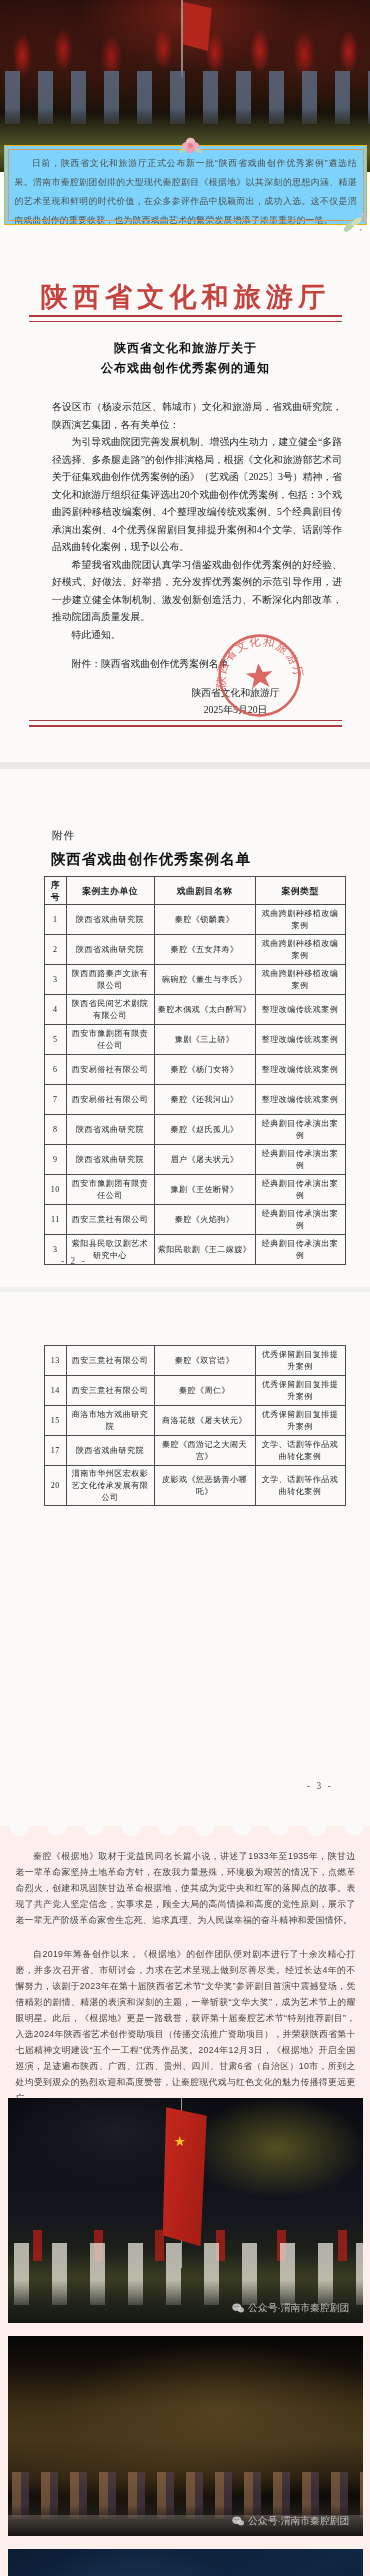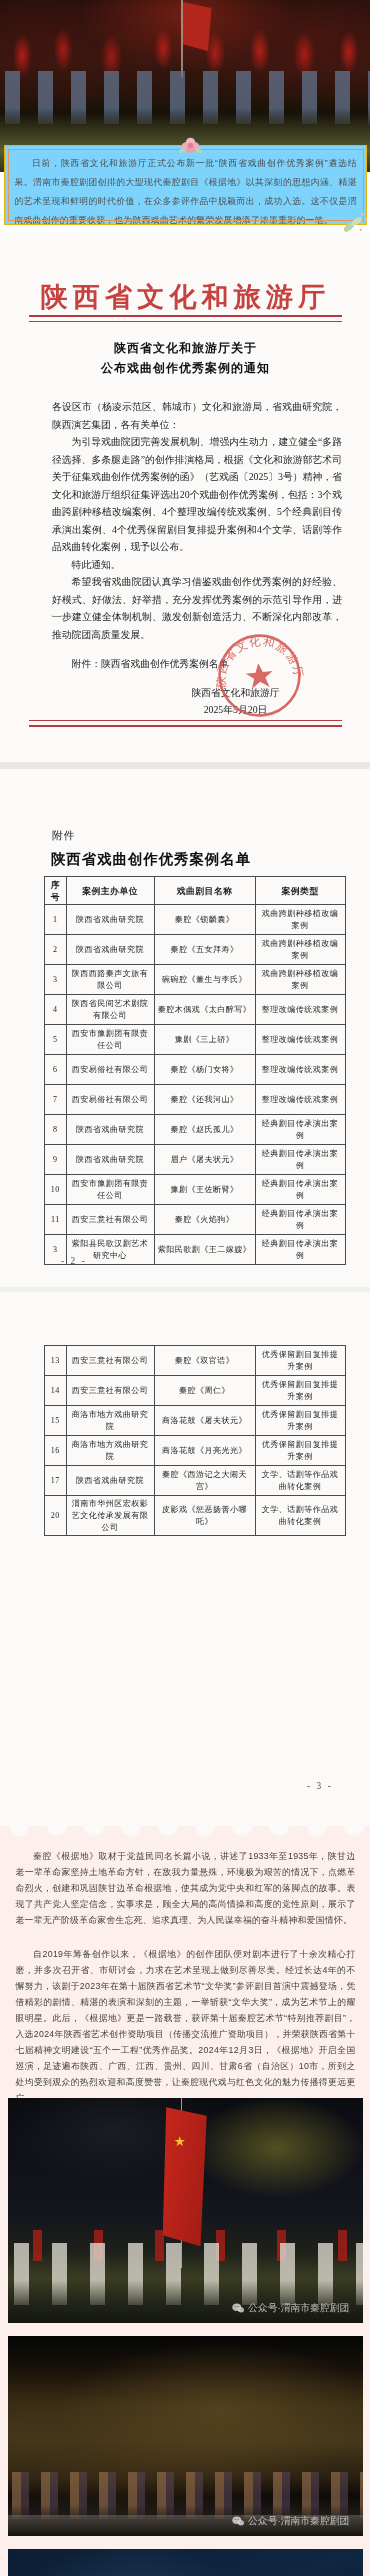--- a/index.html
+++ b/index.html
@@ -170,22 +170,22 @@
   <div class="docwrap">
     <div class="dociv letterhead">陕西省文化和旅游厅</div>
     <div class="redline top"></div>
     <div class="dociv doctitle">
       <div>陕西省文化和旅游厅关于</div>
       <div>公布戏曲创作优秀案例的通知</div>
     </div>
     <div class="docbody">
       <p>各设区市（杨凌示范区、韩城市）文化和旅游局，省戏曲研究院，陕西演艺集团，各有关单位：</p>
       <p class="ind">为引导戏曲院团完善发展机制、增强内生动力，建立健全“多路径选择、多条腿走路”的创作排演格局，根据《文化和旅游部艺术司关于征集戏曲创作优秀案例的函》（艺戏函〔2025〕3号）精神，省文化和旅游厅组织征集评选出20个戏曲创作优秀案例，包括：3个戏曲跨剧种移植改编案例、4个整理改编传统戏案例、5个经典剧目传承演出案例、4个优秀保留剧目复排提升案例和4个文学、话剧等作品戏曲转化案例，现予以公布。</p>
+      <p class="ind">希望我省戏曲院团认真学习借鉴戏曲创作优秀案例的好经验、好模式、好做法、好举措，充分发挥优秀案例的示范引导作用，进一步建立健全体制机制、激发创新创造活力、不断深化内部改革，推动院团高质量发展。</p>
       <p class="ind">特此通知。</p>
-      <p class="ind">希望我省戏曲院团认真学习借鉴戏曲创作优秀案例的好经验、好模式、好做法、好举措，充分发挥优秀案例的示范引导作用，进一步建立健全体制机制、激发创新创造活力、不断深化内部改革，推动院团高质量发展。</p>
       <p class="ind att">附件：陕西省戏曲创作优秀案例名单</p>
     </div>
     <div class="signblock">
       <div>陕西省文化和旅游厅</div>
       <div>2025年5月20日</div>
     </div>
     <svg class="seal" width="89" height="89" viewBox="0 0 172 172">
       <circle cx="86" cy="86" r="77" fill="none" stroke="#d4504b" stroke-width="5"></circle>
       <polygon points="86,62 93,80 112,80 97,91 103,110 86,98 69,110 75,91 60,80 79,80" fill="#d4504b"></polygon>
       <defs>
@@ -311,26 +311,20 @@
           <tr>
             <td>14</td>
             <td>西安三意社有限公司</td>
             <td>秦腔《周仁》</td>
             <td>优秀保留剧目复排提升案例</td>
           </tr>
           <tr>
             <td>15</td>
             <td>商洛市地方戏曲研究院</td>
             <td>商洛花鼓《屠夫状元》</td>
-            <td>优秀保留剧目复排提升案例</td>
-          </tr>
-          <tr>
-            <td>16</td>
-            <td>商洛市地方戏曲研究院</td>
-            <td>商洛花鼓《月亮光光》</td>
             <td>优秀保留剧目复排提升案例</td>
           </tr>
           <tr>
             <td>17</td>
             <td>陕西省戏曲研究院</td>
             <td>秦腔《西游记之大闹天宫》</td>
             <td>文学、话剧等作品戏曲转化案例</td>
           </tr>
           <tr>
             <td>20</td>

